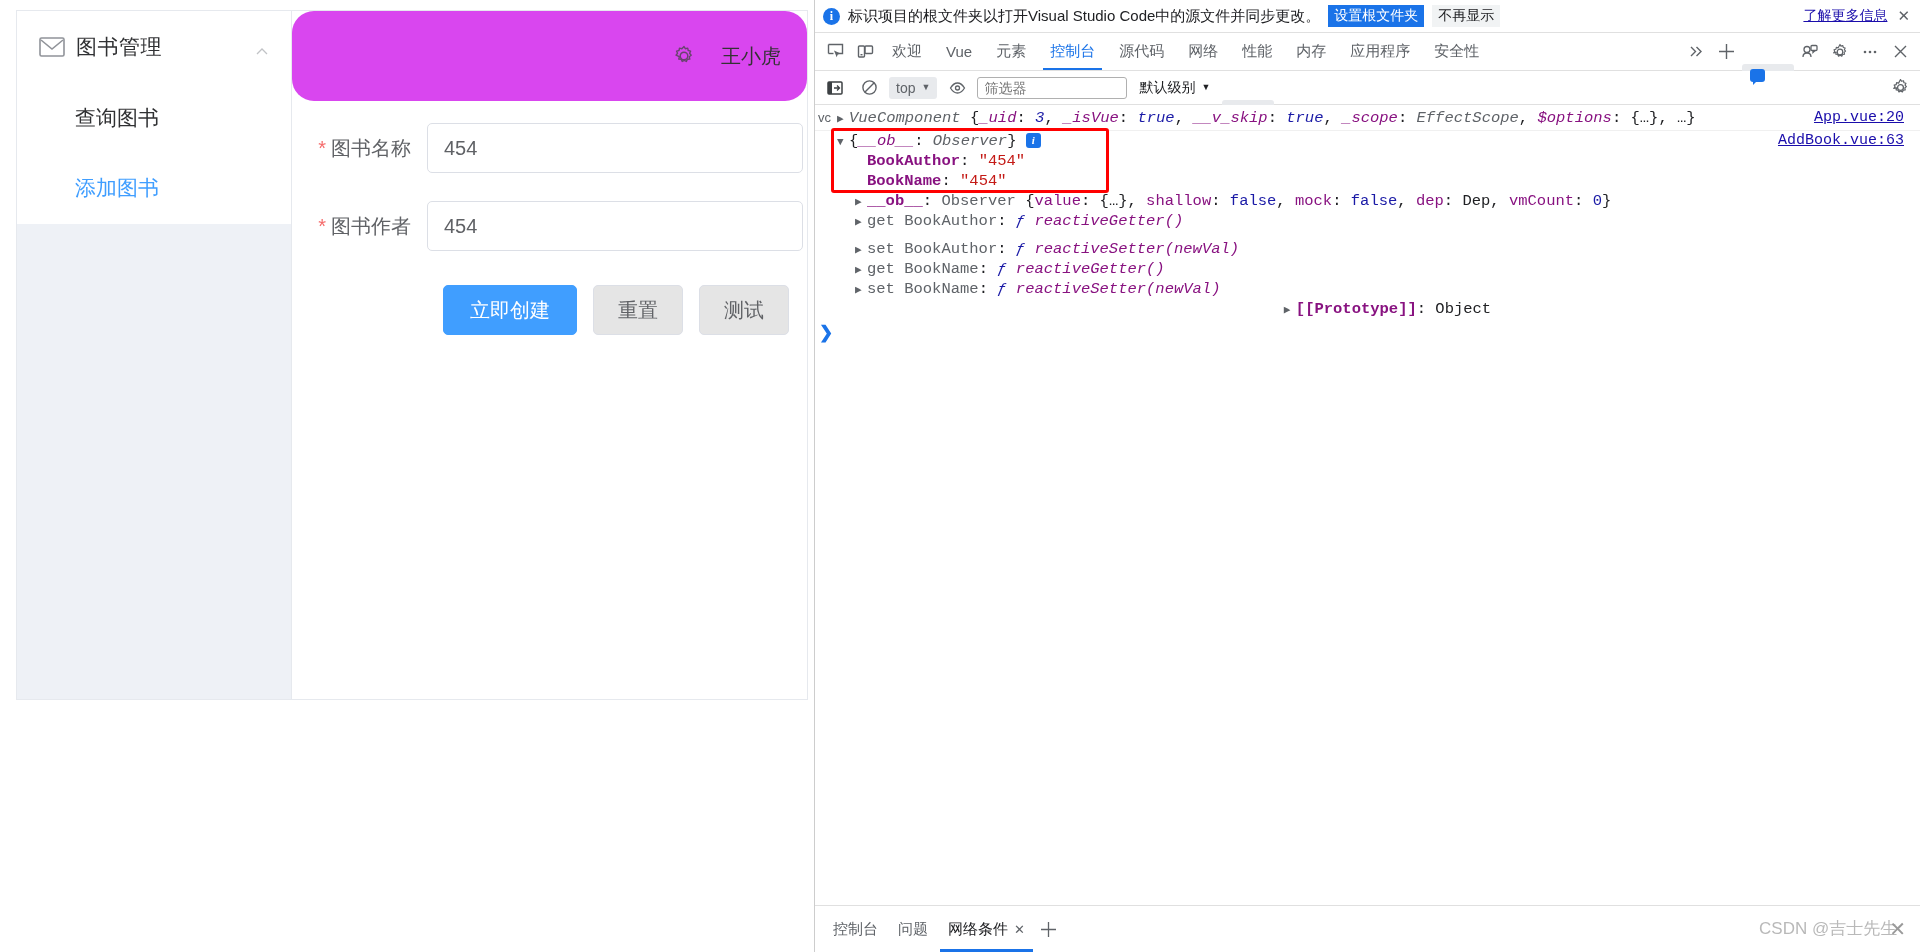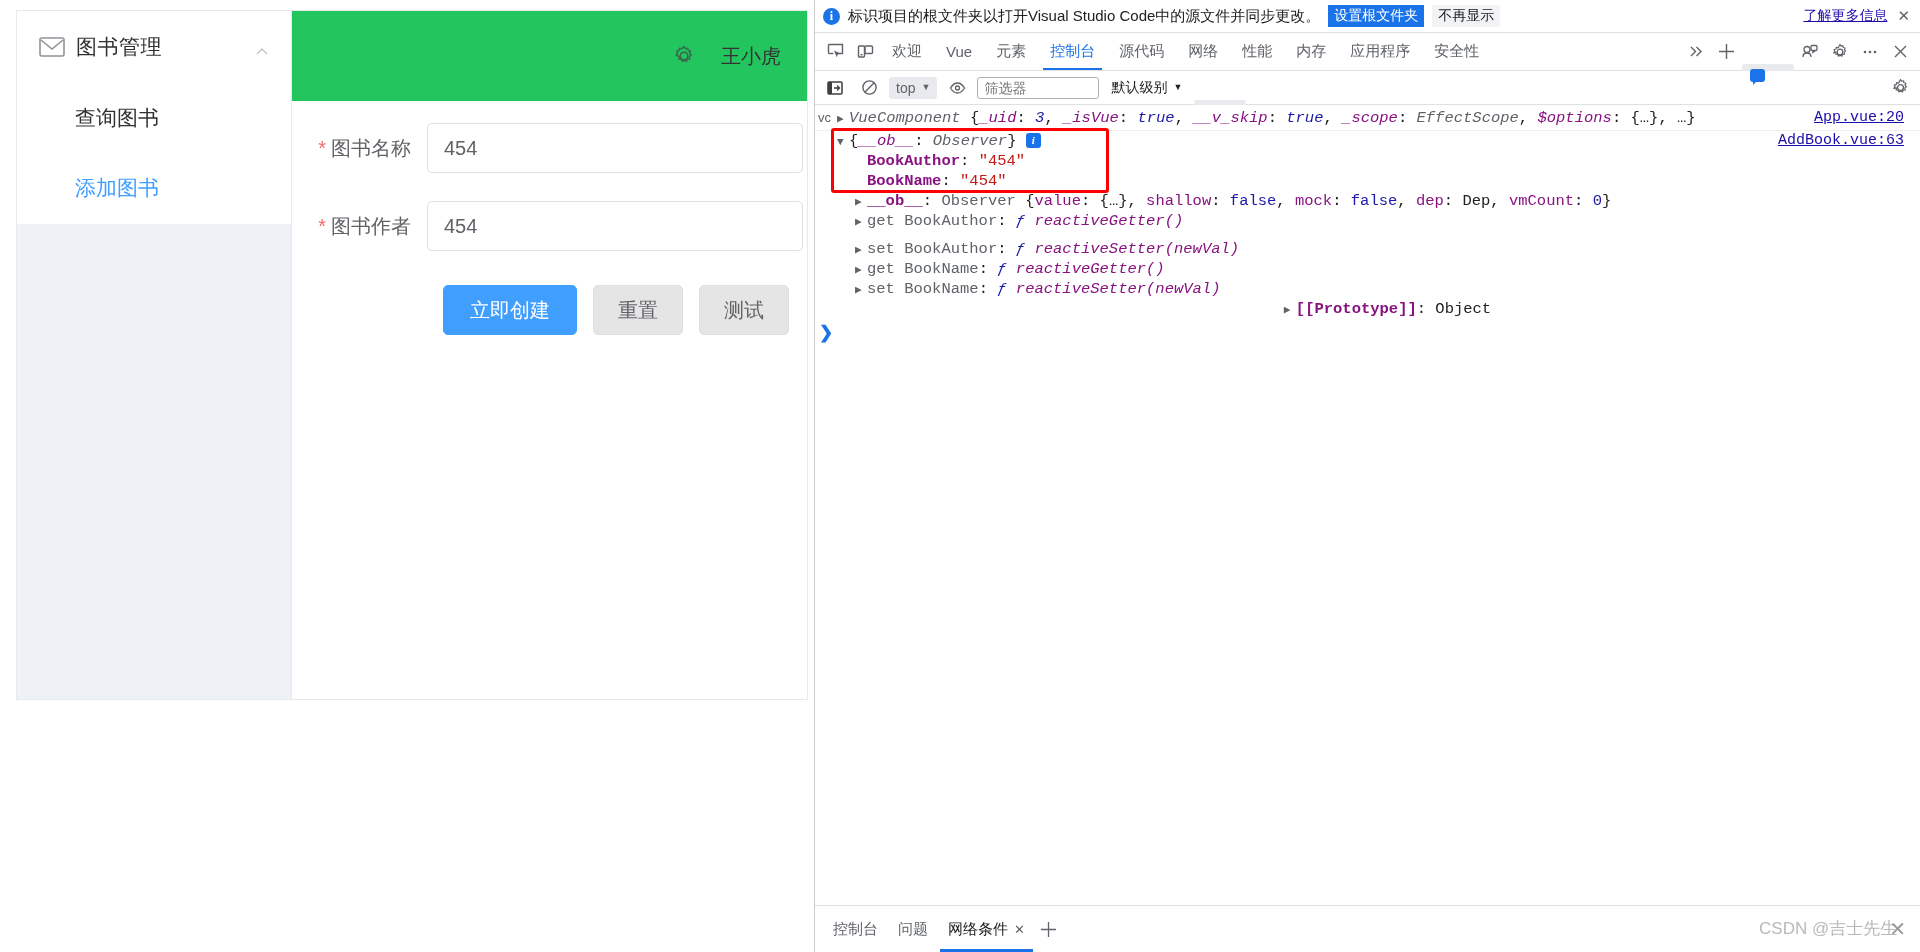--- a/index.html
+++ b/index.html
@@ -41,23 +41,23 @@
   .menu-item {
     height:70px; display:flex; align-items:center; padding-left:58px;
     font-size:21px; color:#303133; cursor:pointer; background:#fff;
   }
   .menu-item.active { color:#409eff; }
   .side-filler { flex:1; background:#eef1f6; border-top:1px solid #fff; }
 
   
   .main { flex:1; display:flex; flex-direction:column; background:#fff; position:relative; }
   .main-header {
-    height:90px; background:#22c55e; display:flex; align-items:center;
+    height:90px; background:#d946ef; display:flex; align-items:center;
     justify-content:flex-end; padding-right:22px; gap:26px;
-    font-size:20px; color:#333;
+    font-size:20px; color:#333;border-radius:22px;
   }
   .main-header .gear { width:22px; height:22px; opacity:.75; cursor:pointer; }
   .main-header .uname { padding-right:4px; }
   .main-body { flex:1; background:#fff; padding:22px 0 0 0; }
 
   .form-row { display:flex; align-items:center; margin-bottom:28px; }
   .form-label {
     width:135px; text-align:right; padding-right:16px;
     font-size:20px; color:#606266; white-space:nowrap;
   }
@@ -135,21 +135,21 @@
 
   .dt-toolbar {
     height:34px; border-bottom:1px solid #e0e0e0; display:flex; align-items:center;
     padding:0 6px; gap:6px; background:#fff;
   }
   .ctx-select {
     height:22px; background:#e8eaed; border-radius:3px; display:flex; align-items:center;
     gap:6px; padding:0 7px; font-size:14px; color:#5f6368; cursor:pointer;
   }
   .filter-input {
-    width:122px; height:22px; border:1px solid #b0b0b0; border-radius:3px;
+    width:150px; height:22px; border:1px solid #b0b0b0; border-radius:3px;
     padding:0 6px; font-size:14px; color:#15803d; outline:none;
     font-family:"Liberation Sans", sans-serif;
   }
   .level-select {
     display:flex; align-items:center; gap:6px; font-size:14px; color:#202124; cursor:pointer;
     padding:0 6px; height:22px;
   }
   .dt-toolbar .grow { flex:1; }
   .caret { font-size:9px; line-height:1; }
 

